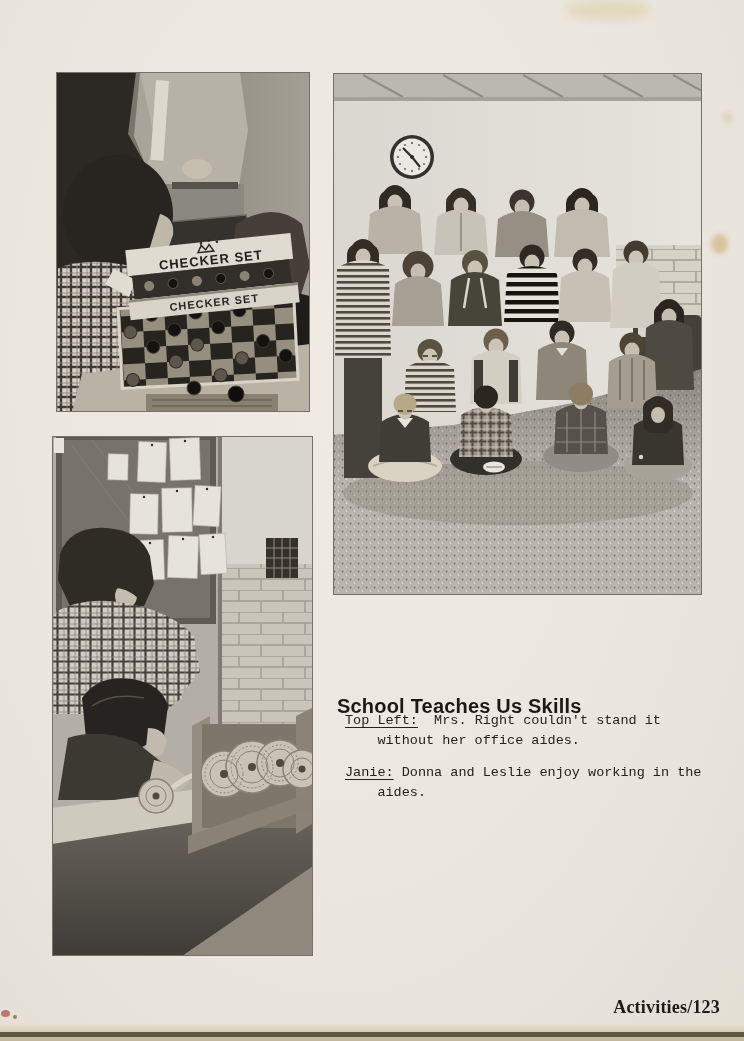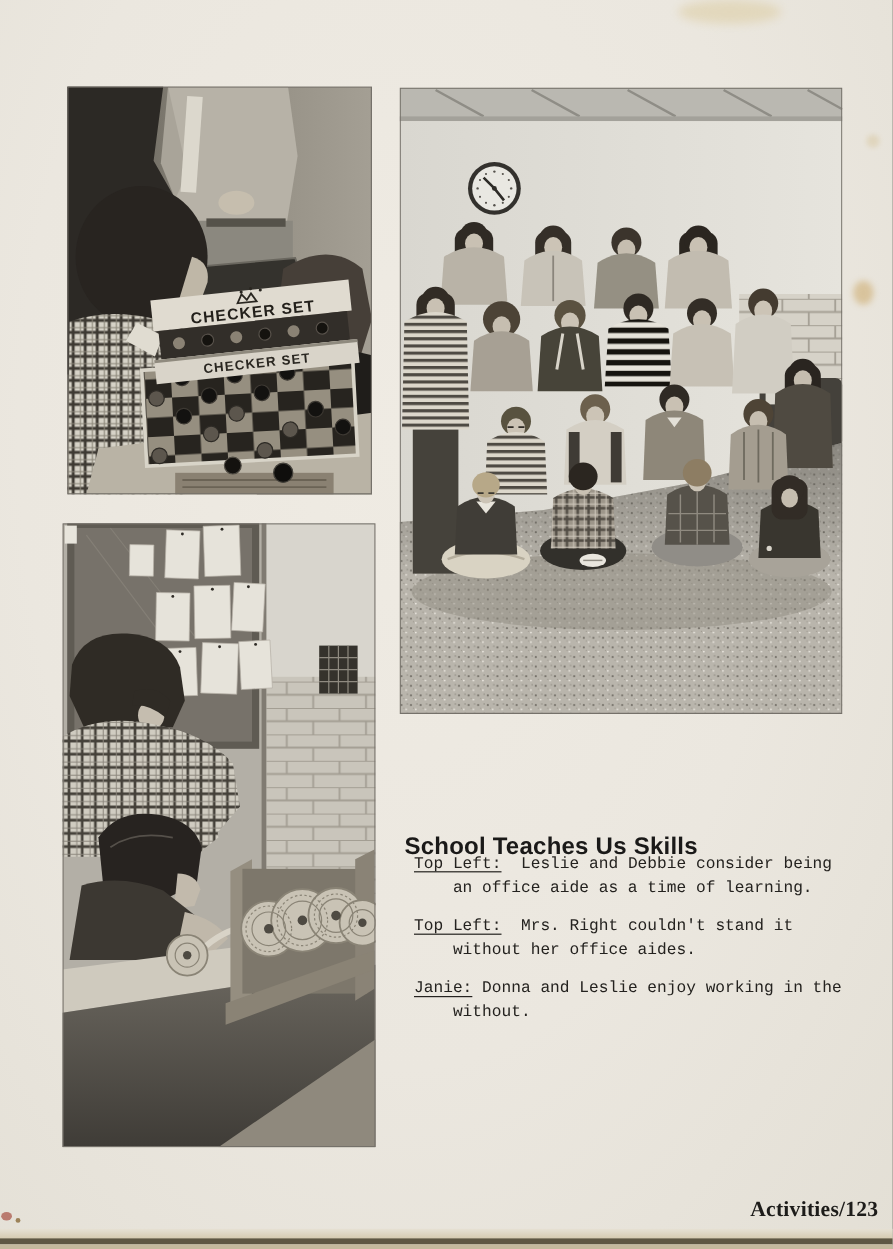--- a/index.html
+++ b/index.html
@@ -12,21 +12,21 @@
   #photo-office{left:52px;top:436px;}
   .heading{position:absolute;left:337px;top:614px;color:#1a1918;font-weight:bold;
            font-size:20px;letter-spacing:0.2px;line-height:37px;
            font-family:"Liberation Sans",sans-serif;white-space:pre;}
   .captions{position:absolute;left:345px;top:711px;color:#24221f;
             font-family:"Liberation Mono","DejaVu Sans Mono",monospace;
             font-size:13.5px;line-height:20px;}
   .caption{margin:0 0 12px 0;}
   .cap-line{white-space:pre;}
   .cap-label{text-decoration:underline;text-underline-offset:2.5px;}
-  .footer{position:absolute;right:12px;top:997px;color:#1d1c1a;font-weight:bold;
+  .footer{position:absolute;right:24px;top:997px;color:#1d1c1a;font-weight:bold;
           font-size:18px;letter-spacing:0.2px;font-family:"Liberation Serif","DejaVu Serif",serif;}
   .edge-a{position:absolute;left:0;top:1024px;width:744px;height:9px;
           background:linear-gradient(#e6e1d4,#d3c8ac);}
   .edge-b{position:absolute;left:0;top:1032px;width:744px;height:5px;background:#5e5743;}
   .edge-c{position:absolute;left:0;top:1037px;width:744px;height:4px;background:#c4b99d;}
   .stain{position:absolute;border-radius:50%;pointer-events:none;}
   .stain-1{left:565px;top:0;width:86px;height:20px;background:#d9c795;opacity:.45;filter:blur(4px);}
   .stain-2{left:711px;top:234px;width:17px;height:20px;background:#c9a35e;opacity:.5;filter:blur(2.5px);}
   .stain-3{left:722px;top:112px;width:11px;height:11px;background:#d6c49a;opacity:.45;filter:blur(2px);}
   .stain-4{left:1px;top:1010px;width:9px;height:7px;background:#a85044;opacity:.7;filter:blur(.5px);}
@@ -458,30 +458,26 @@
     </g>
     <rect x="0.5" y="0.5" width="260" height="519" fill="none" stroke="#75716a"></rect>
   </svg>
 
   <div class="heading">
     <div>School Teaches Us Skills</div>
   </div>
 
   <div class="captions">
     <div class="caption">
-      <div class="cap-line"><span class="cap-label">Top Left:</span><span>  Leslie and Debbie consider being</span></div>
-      <div class="cap-line">    an office aide as a time of learning.</div>
-    </div>
-    <div class="caption">
       <div class="cap-line"><span class="cap-label">Top Left:</span><span>  Mrs. Right couldn't stand it</span></div>
       <div class="cap-line">    without her office aides.</div>
     </div>
     <div class="caption">
       <div class="cap-line"><span class="cap-label">Janie:</span><span> Donna and Leslie enjoy working in the</span></div>
-      <div class="cap-line">    without.</div>
+      <div class="cap-line">    aides.</div>
     </div>
   </div>
 
   <div class="footer">Activities/123</div>
 
   <div class="stain stain-1"></div>
   <div class="stain stain-2"></div>
   <div class="stain stain-3"></div>
   <div class="stain stain-4"></div>
   <div class="stain stain-5"></div>

